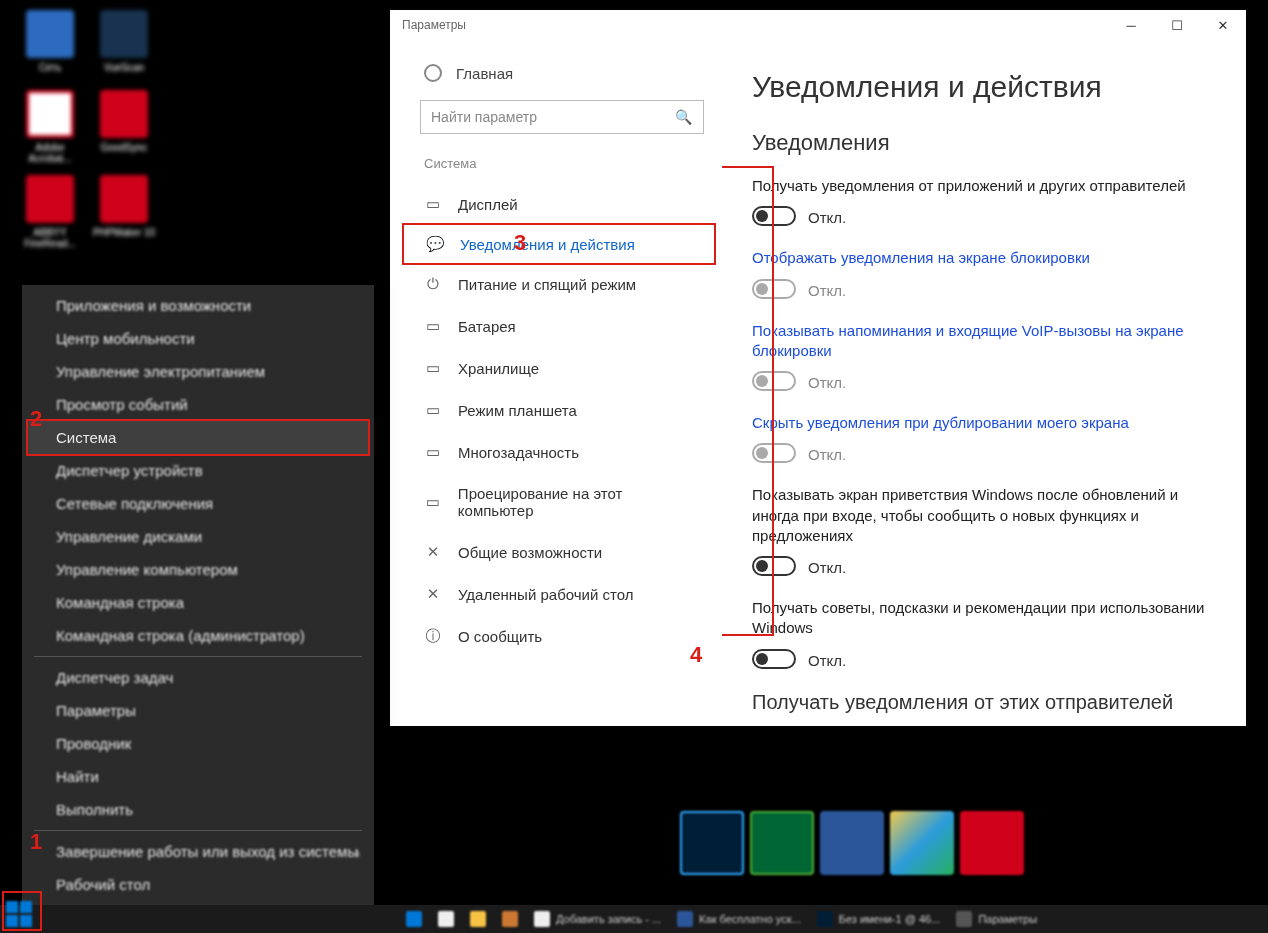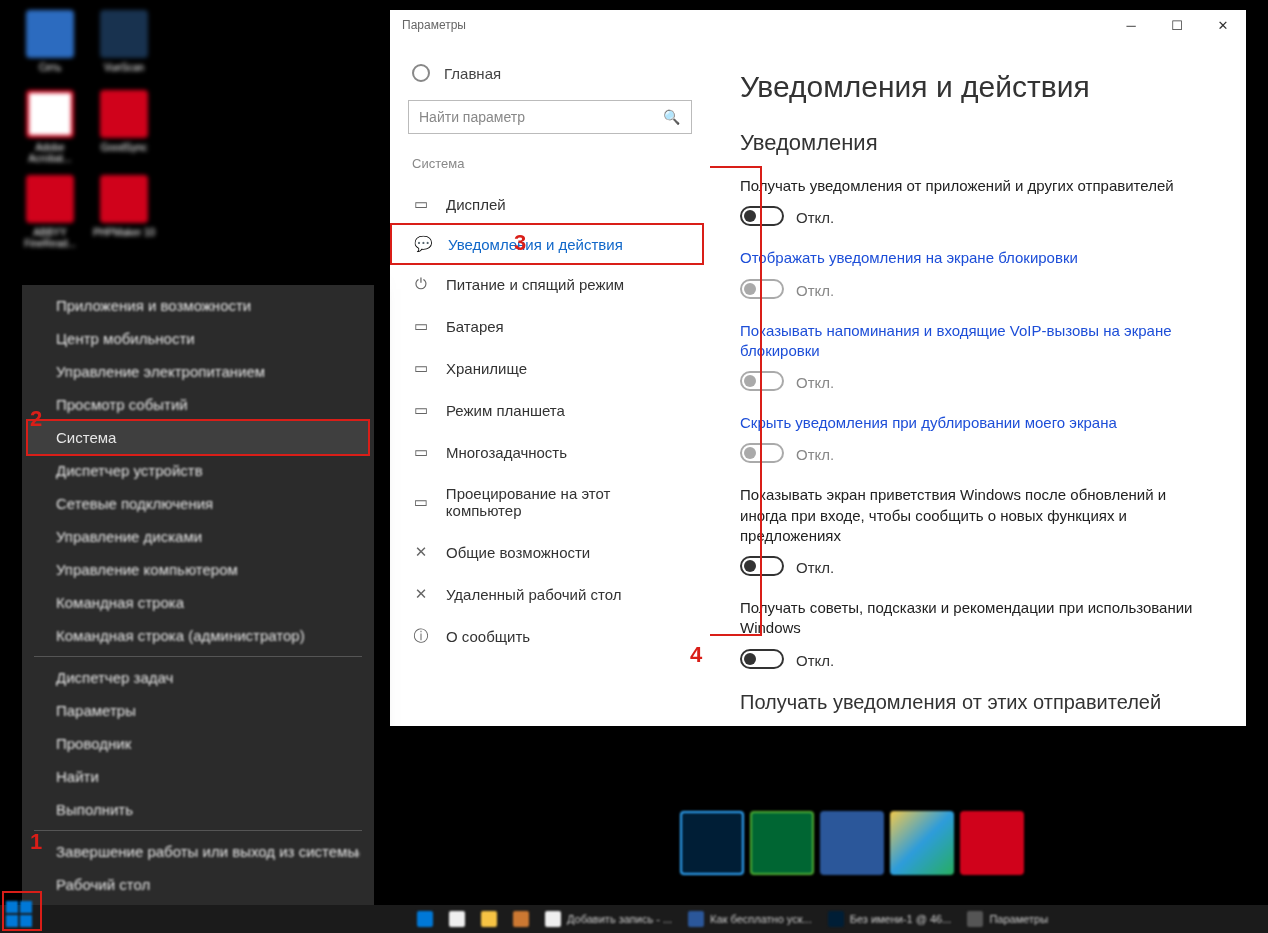--- a/index.html
+++ b/index.html
@@ -78,21 +78,21 @@
   .titlebar-controls {
     margin-left: auto;
     display: flex;
   }
   .tb-btn {
     width: 46px; height: 30px;
     display: flex; align-items: center; justify-content: center;
     font-size: 13px; color: #333;
     cursor: pointer;
   }
-  .settings-body { flex: 1; display: flex; overflow: hidden; }
+  .settings-body { flex: 1; display: flex; overflow: hidden; margin-left: 12px; }
   .settings-side {
     width: 320px;
     padding: 18px 0 0 0;
     color: #333;
     font-size: 15px;
   }
   .home-row {
     display:flex; align-items:center; gap:14px;
     padding: 6px 22px 18px;
     color:#444;
@@ -190,21 +190,20 @@
 
   
   .dock {
     position:absolute; left:0; right:0; bottom:0;
     height: 28px;
     background:#1b1b1b;
     display:flex;
     align-items:center;
     color:#ccc;
     font-size:11px;
-    padding-left:11px;
   }
   .dock-item { padding: 2px 8px; display:flex; gap:6px; align-items:center; filter: blur(0.8px);}
   .dock-item .di { width:16px; height:16px; border-radius:2px; }
   .big-dock {
     position:absolute; left: 680px; bottom: 58px;
     display:flex; gap:6px;
     filter: blur(1px);
   }
   .big-dock .bi { width:64px; height:64px; border-radius:4px; }
 

